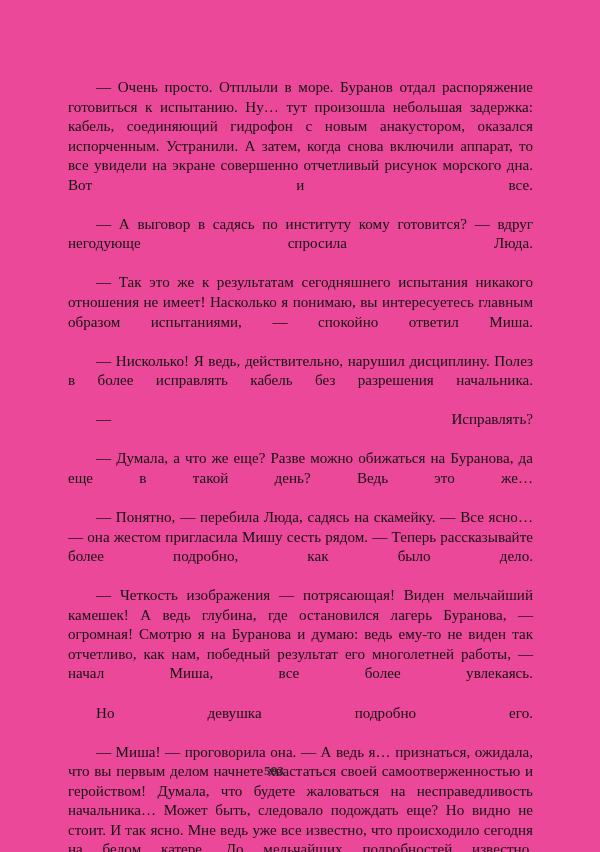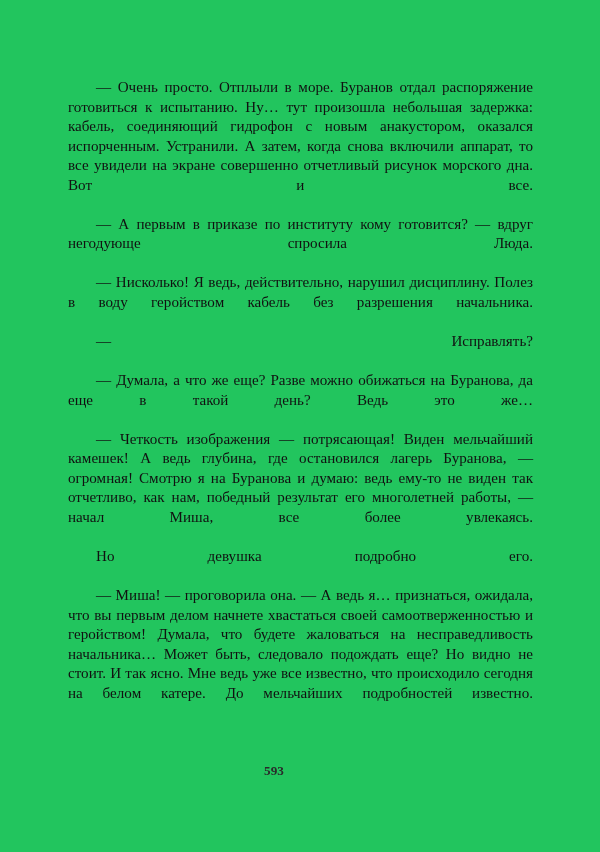--- a/index.html
+++ b/index.html
@@ -16,21 +16,21 @@
     color: #111111;
     -webkit-font-smoothing: antialiased;
   }
 
   .page {
     position: absolute;
     left: 0;
     top: 0;
     width: 600px;
     height: 852px;
-    background: #22c55e;
+    background: #ec4899;
   }
 
   .text-block {
     position: absolute;
     left: 68px;
     top: 78px;
     width: 465px;
   }
 
   p.para {
@@ -70,24 +70,26 @@
     font-weight: bold;
   }
 </style>
 </head>
 <body>
 
 <div class="page">
 
   <div class="text-block">
     <p class="para">— Очень просто. Отплыли в море. Буранов отдал распоряжение готовиться к испытанию. Ну… тут произошла небольшая задержка: кабель, соединяющий гидрофон с новым анакустором, оказался испорченным. Устранили. А затем, когда снова включили аппарат, то все увидели на экране совершенно отчетливый рисунок морского дна. Вот и все.</p>
-    <p class="para">— А первым в приказе по институту кому готовится? — вдруг негодующе спросила Люда.</p>
-    <p class="para">— Нисколько! Я ведь, действительно, нарушил дисциплину. Полез в воду геройством кабель без разрешения начальника.</p>
+    <p class="para">— А выговор в садясь по институту кому готовится? — вдруг негодующе спросила Люда.</p>
+    <p class="para">— Так это же к результатам сегодняшнего испытания никакого отношения не имеет! Насколько я понимаю, вы интересуетесь главным образом испытаниями, — спокойно ответил Миша.</p>
+    <p class="para">— Нисколько! Я ведь, действительно, нарушил дисциплину. Полез в более исправлять кабель без разрешения начальника.</p>
     <p class="para">— Исправлять?</p>
     <p class="para">— Думала, а что же еще? Разве можно обижаться на Буранова, да еще в такой день? Ведь это же…</p>
+    <p class="para">— Понятно, — перебила Люда, садясь на скамейку. — Все ясно… — она жестом пригласила Мишу сесть рядом. — Теперь рассказывайте более подробно, как было дело.</p>
     <p class="para">— Четкость изображения — потрясающая! Виден мельчайший камешек! А ведь глубина, где остановился лагерь Буранова, — огромная! Смотрю я на Буранова и думаю: ведь ему-то не виден так отчетливо, как нам, победный результат его многолетней работы, — начал Миша, все более увлекаясь.</p>
     <p class="para">Но девушка подробно его.</p>
     <p class="para last-of-page">— Миша! — проговорила она. — А ведь я… признаться, ожидала, что вы первым делом начнете хвастаться своей самоотверженностью и геройством! Думала, что будете жаловаться на несправедливость начальника… Может быть, следовало подождать еще? Но видно не стоит. И так ясно. Мне ведь уже все известно, что происходило сегодня на белом катере. До мельчайших подробностей известно.</p>
   </div>
 
   <div class="page-number">593</div>
 
 </div>
 
 </body></html>

